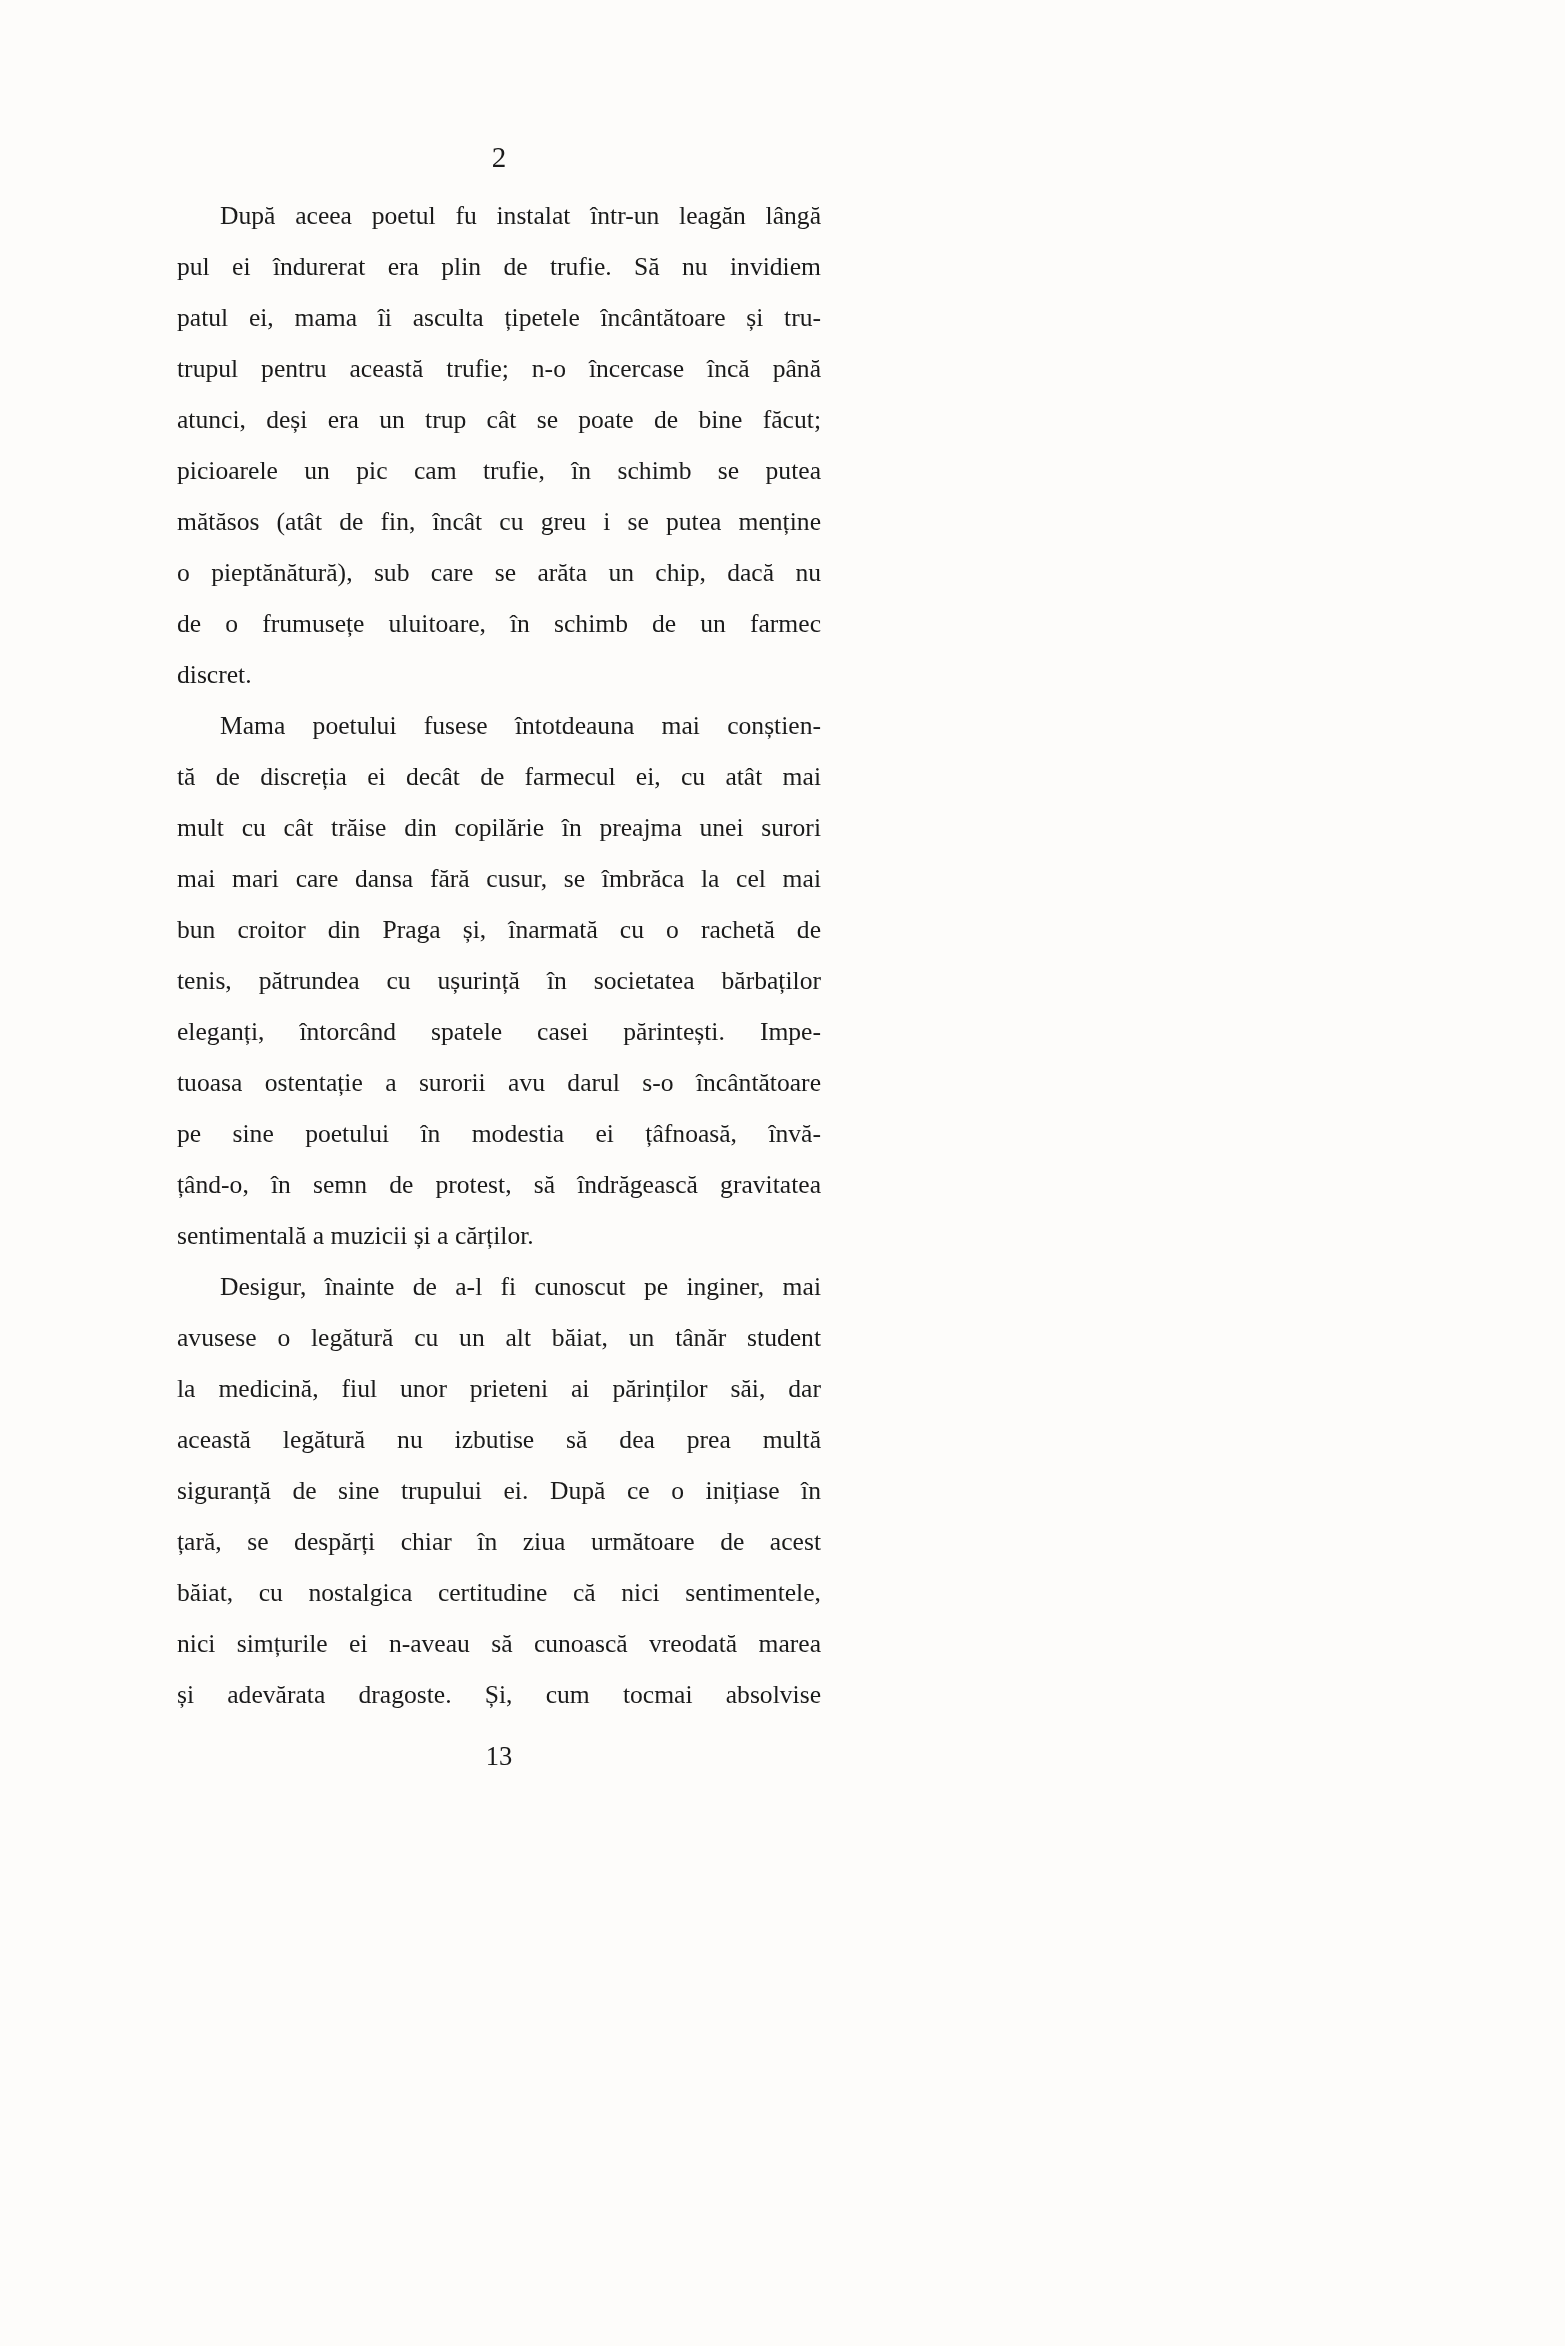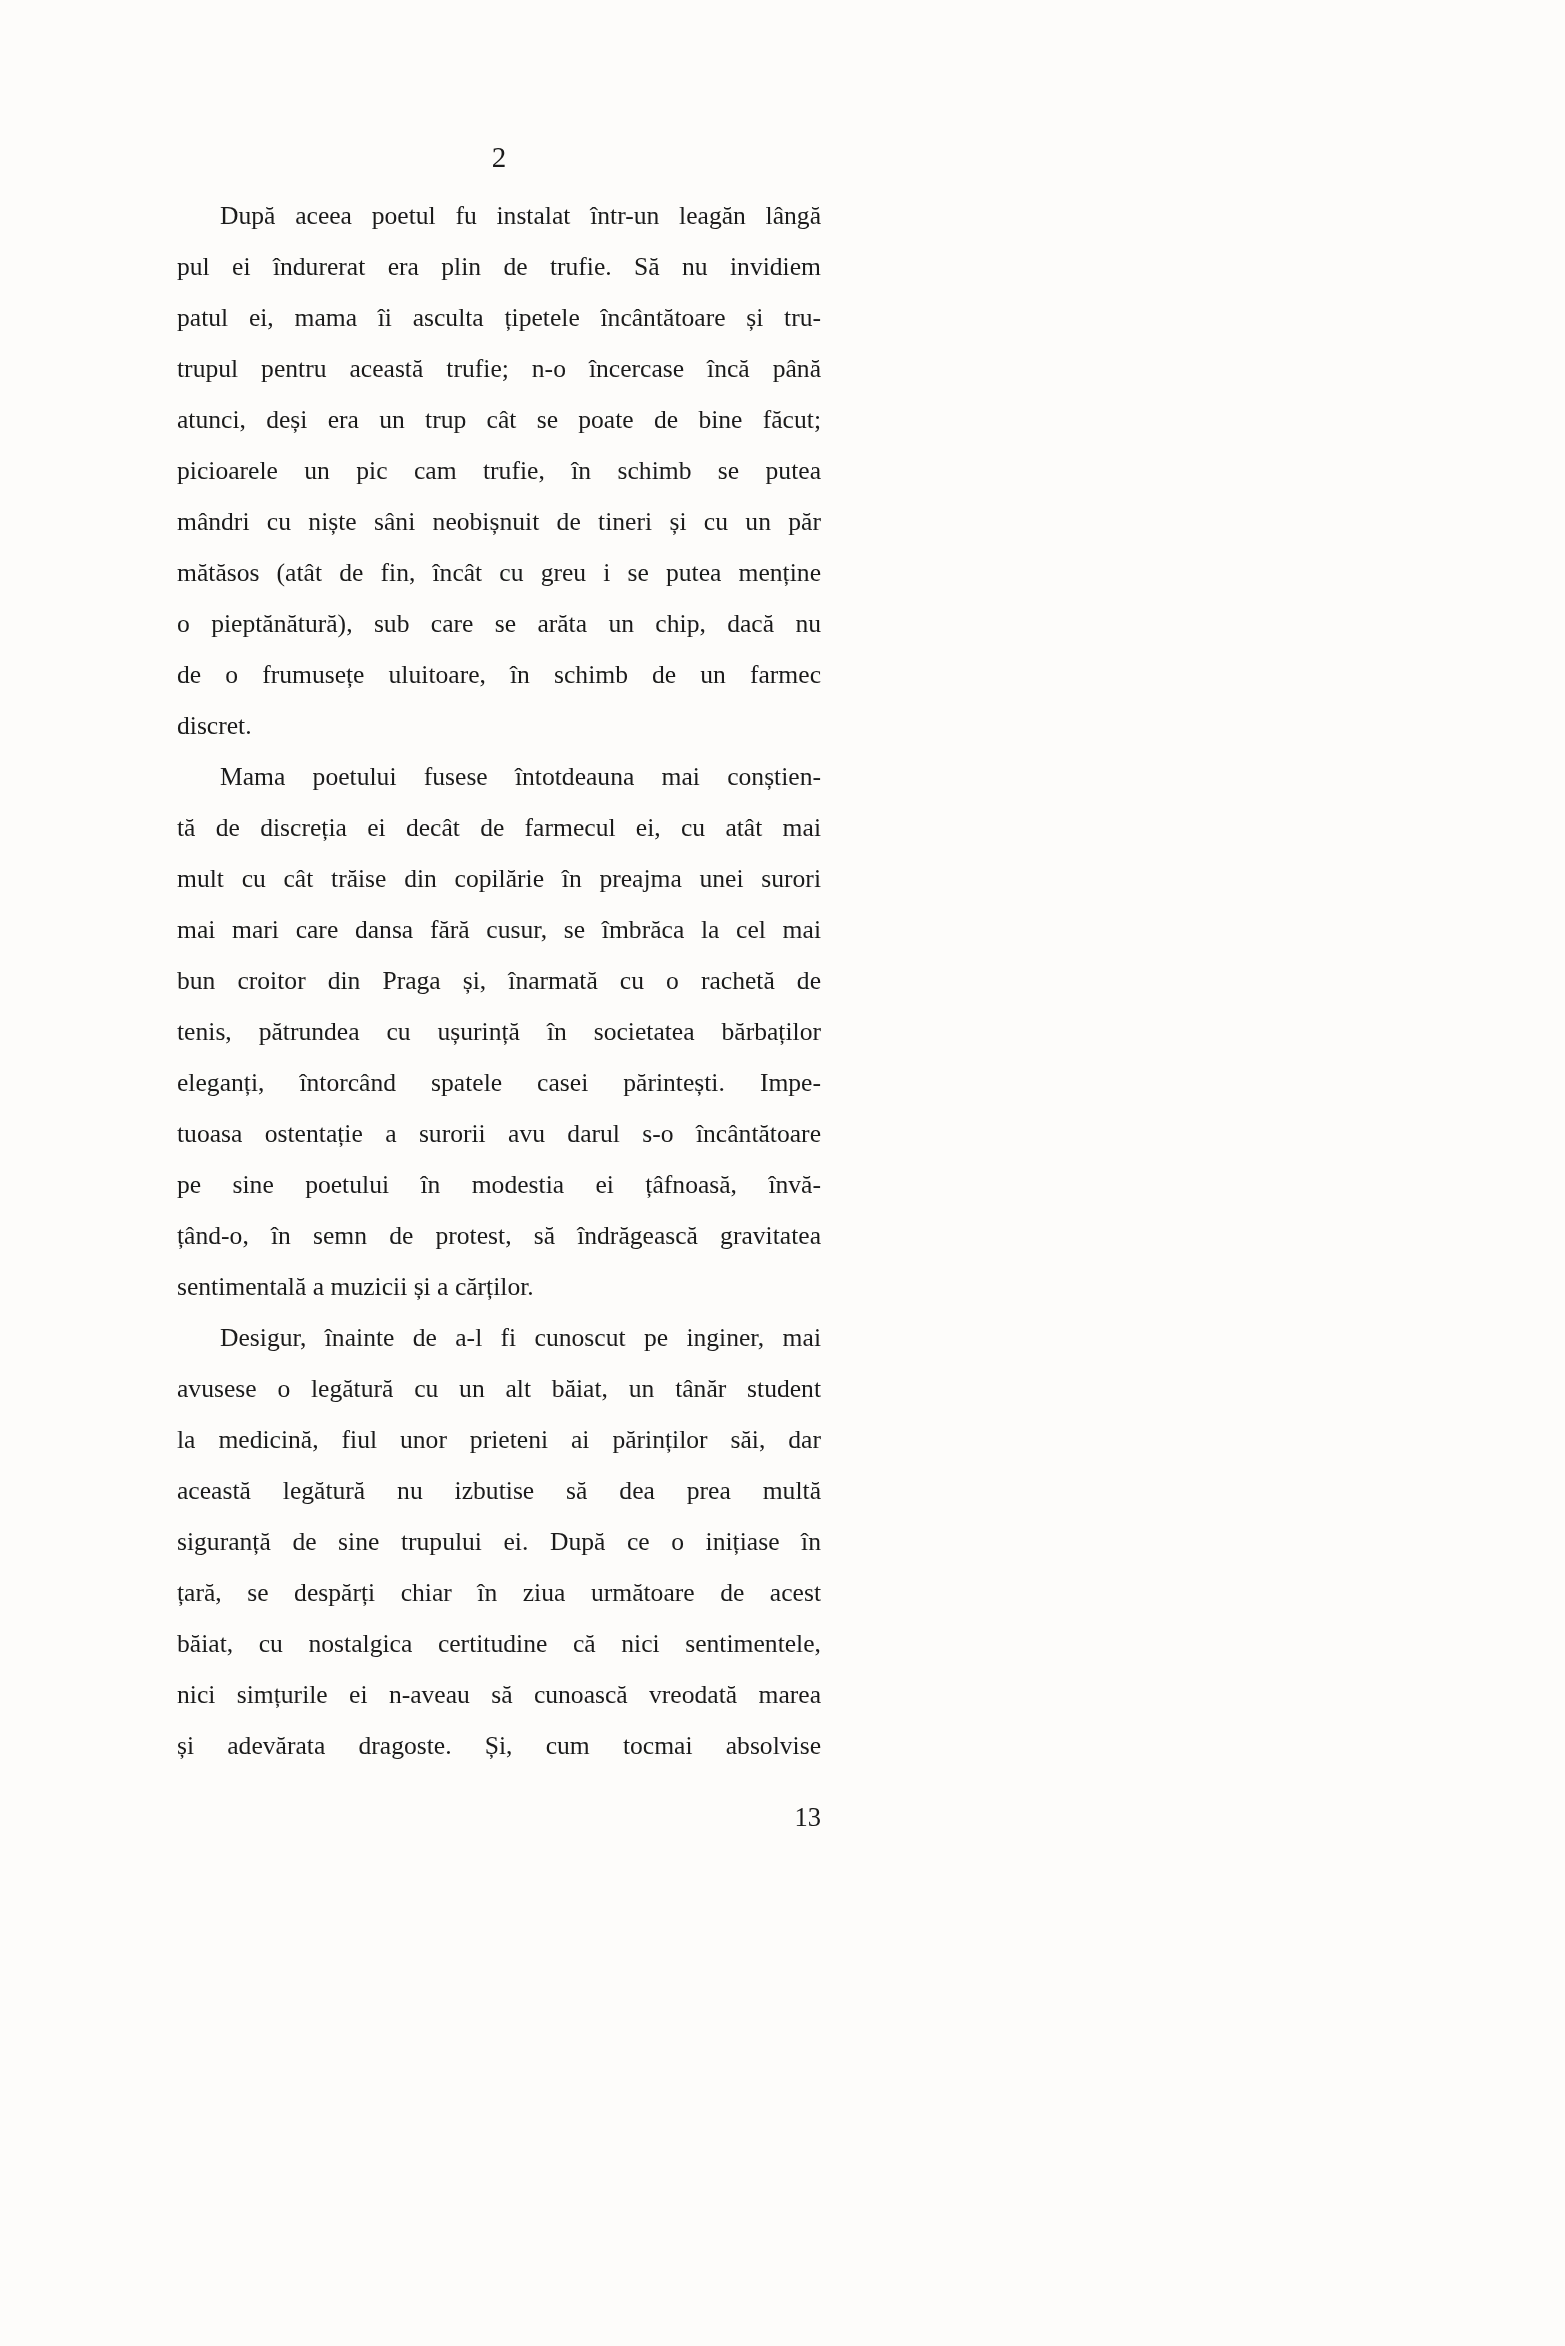--- a/index.html
+++ b/index.html
@@ -43,42 +43,41 @@
     overflow: hidden;
     margin-top: 19px;
   }
   .line.indent {
     text-indent: 43px;
   }
   .line.last {
     text-align-last: left;
   }
   .page-number {
-    margin-top: 40px;
-    text-align: right;
+    margin-top: 30px;
+    text-align: center;
     font-size: 26.5px;
     line-height: 1.2;
     font-family: Liberation Serif, serif;
   }
 </style>
 </head>
 <body>
 
 <div class="page">
   <div class="text-column">
     <div class="chapter-number">2</div>
     <div class="body-text">
         <div class="paragraph">
           <div class="line indent">După aceea poetul fu instalat într-un leagăn lângă</div>
           <div class="line">pul ei îndurerat era plin de trufie. Să nu invidiem</div>
           <div class="line">patul ei, mama îi asculta țipetele încântătoare și tru-</div>
           <div class="line">trupul pentru această trufie; n-o încercase încă până</div>
           <div class="line">atunci, deși era un trup cât se poate de bine făcut;</div>
           <div class="line">picioarele un pic cam trufie, în schimb se putea</div>
-          <div class="line">mândri cu niște sâni neobișnuit de tineri și cu un păr</div>
           <div class="line">mătăsos (atât de fin, încât cu greu i se putea menține</div>
           <div class="line">o pieptănătură), sub care se arăta un chip, dacă nu</div>
           <div class="line">de o frumusețe uluitoare, în schimb de un farmec</div>
           <div class="line last">discret.</div>
         </div>
         <div class="paragraph">
           <div class="line indent">Mama poetului fusese întotdeauna mai conștien-</div>
           <div class="line">tă de discreția ei decât de farmecul ei, cu atât mai</div>
           <div class="line">mult cu cât trăise din copilărie în preajma unei surori</div>
           <div class="line">mai mari care dansa fără cusur, se îmbrăca la cel mai</div>

